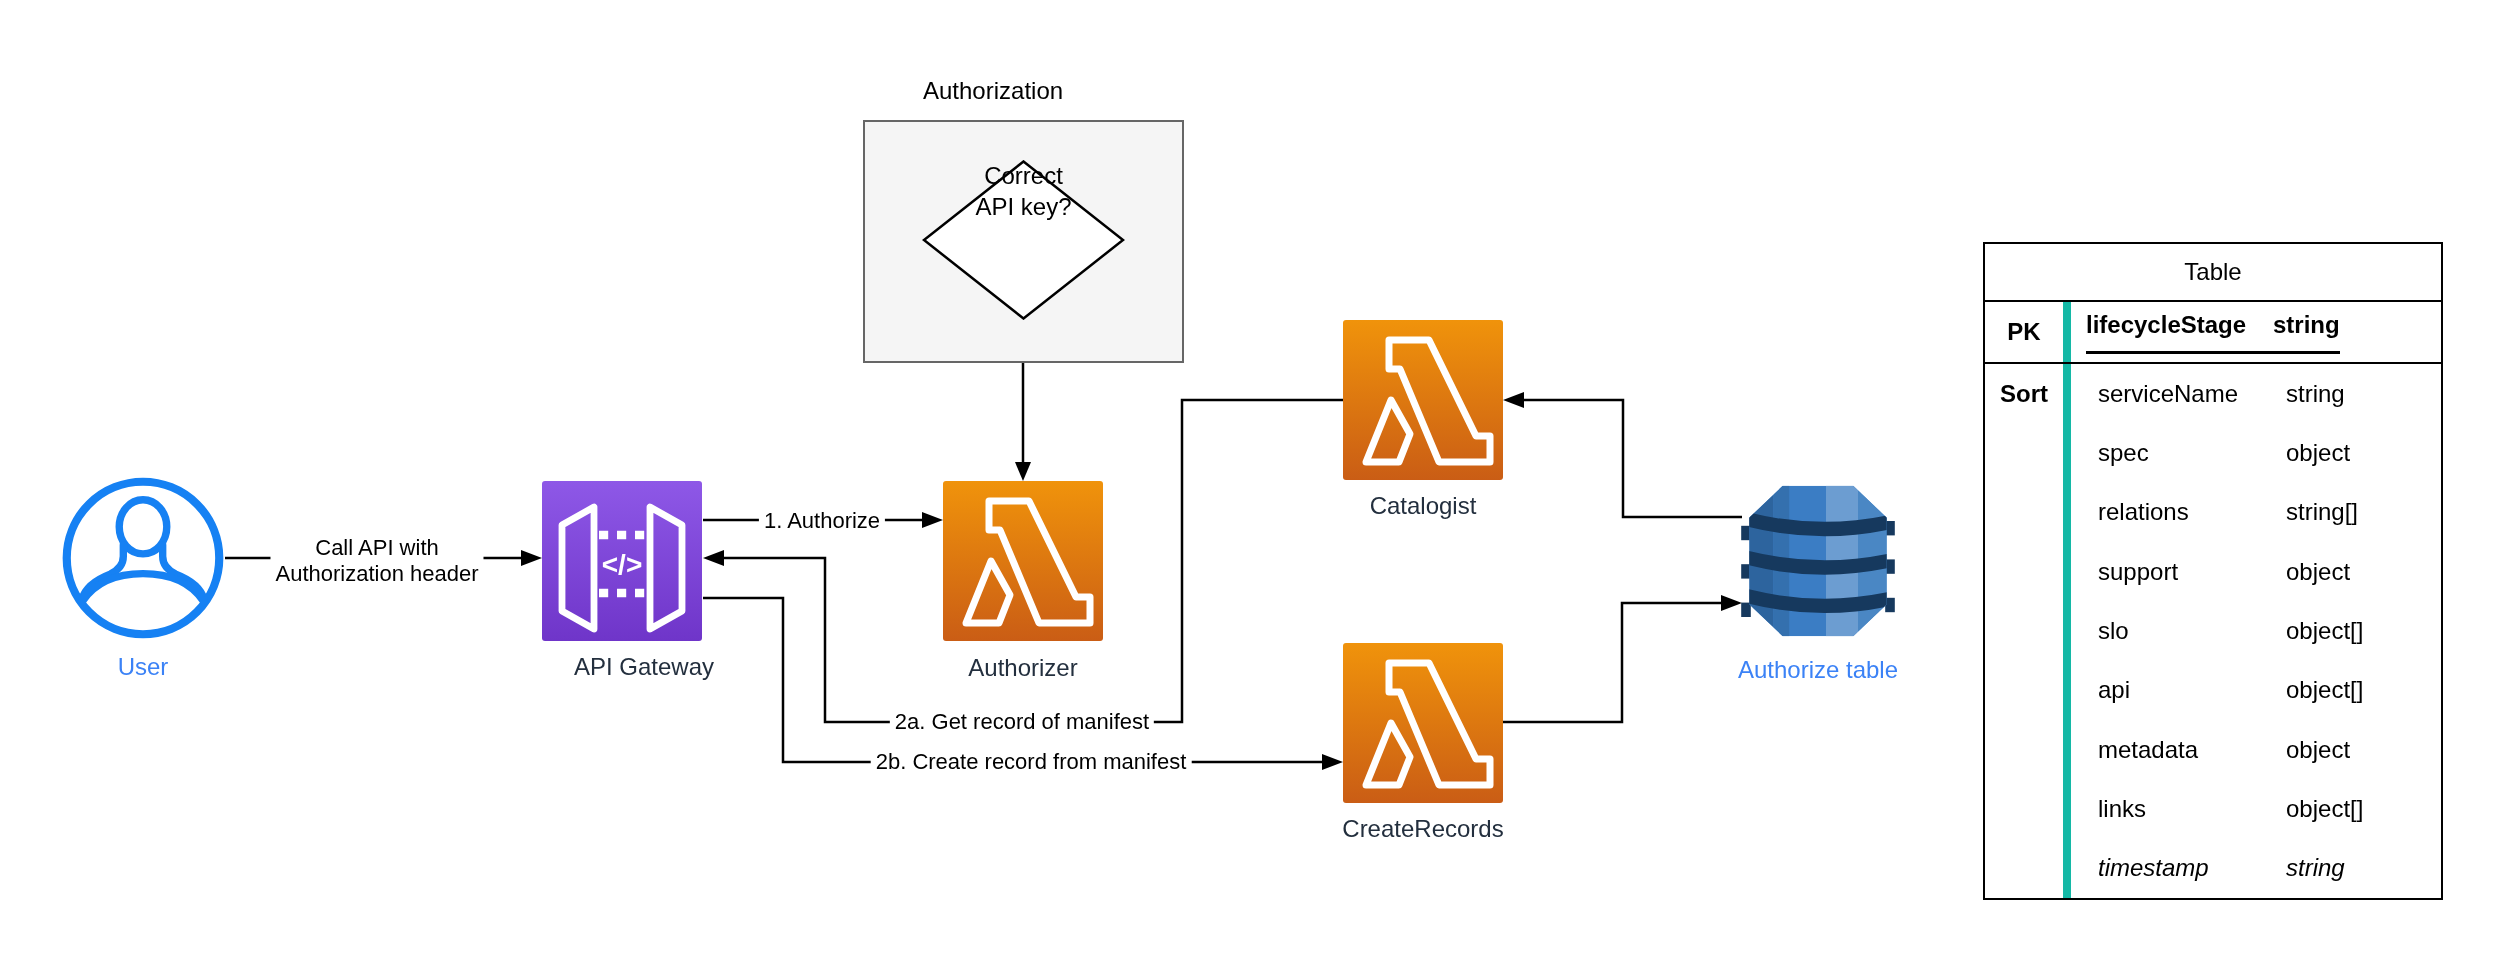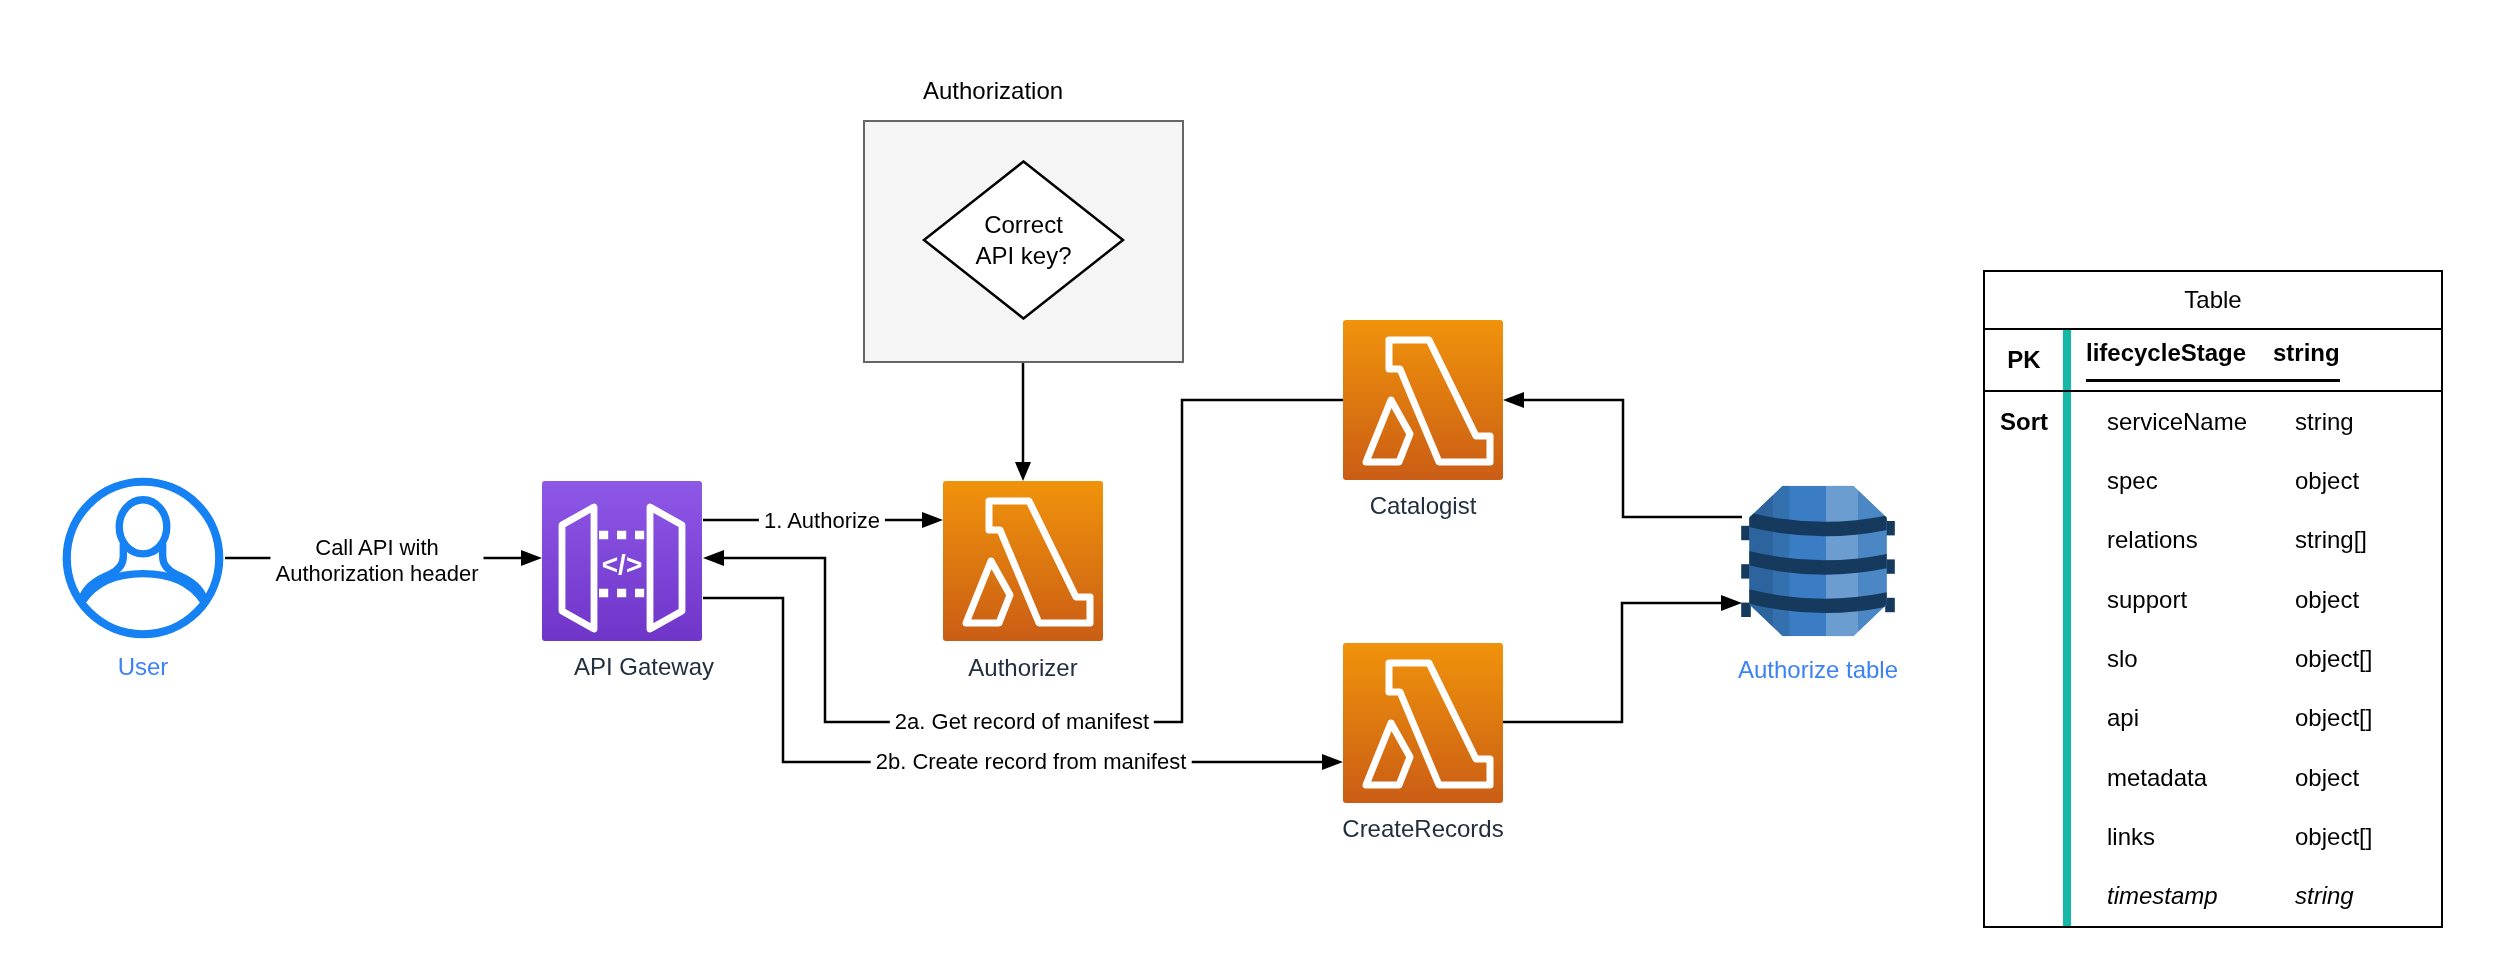--- a/index.html
+++ b/index.html
@@ -15,42 +15,42 @@
     position:absolute; text-align:center; font-size:24px; line-height:26px;
     color:#232F3E; white-space:nowrap;
   }
   .node-label.black { color:#3b82f6; }
   .group-box { position:absolute; background:#F5F5F5; border:2px solid #666666; box-sizing:border-box; }
   .group-title { position:absolute; font-size:24px; text-align:left; white-space:nowrap; }
   .diamond { position:absolute; }
   .diamond svg { position:absolute; inset:0; width:100%; height:100%; }
   .diamond-text {
     position:absolute; inset:0; display:flex; flex-direction:column;
-    align-items:center; justify-content:center; font-size:24px; line-height:31px;
+    align-items:center; font-size:24px; line-height:31px;
   }
   .edge-label {
     position:absolute; transform:translate(-50%,-50%); background:#ffffff;
     font-size:22px; line-height:26px; padding:1px 5px; text-align:center; white-space:nowrap;
   }
   
   .er-table {
     position:absolute; border:2px solid #000; background:#fff; box-sizing:border-box;
-    display:flex; flex-direction:column; font-size:24px;margin-top:28px;
+    display:flex; flex-direction:column; font-size:24px;
   }
   .er-title { height:56px; border-bottom:2px solid #000; display:flex; align-items:center; justify-content:center; }
   .er-pk-row { height:60px; border-bottom:2px solid #000; display:flex; }
   .er-key {
     width:78px; border-right:8px solid #14b8a6; font-weight:bold;
     display:flex; align-items:center; justify-content:center; flex-shrink:0;
   }
   .er-key.sort-key { align-items:flex-start; padding-top:16px; }
   .er-pk-cell { flex:1; display:flex; align-items:center; padding-left:15px; }
   .pk-underline { display:inline-flex; font-weight:bold; border-bottom:3px solid #000; padding-bottom:12px; }
   .pk-underline .fname { width:187px; }
-  .er-sort { flex:1; display:flex; min-height:0;gap:9px; }
+  .er-sort { flex:1; display:flex; min-height:0; }
   .er-fields { flex:1; display:flex; flex-direction:column;padding-left:12px; }
   .er-field { flex:1; display:flex; align-items:center; padding-left:15px; }
   .er-field .fname { width:188px; flex-shrink:0; }
   .er-field.italic .fname, .er-field.italic .ftype { font-style:italic; }
 </style>
 </head>
 <body>
 
 <div class="canvas">
 

